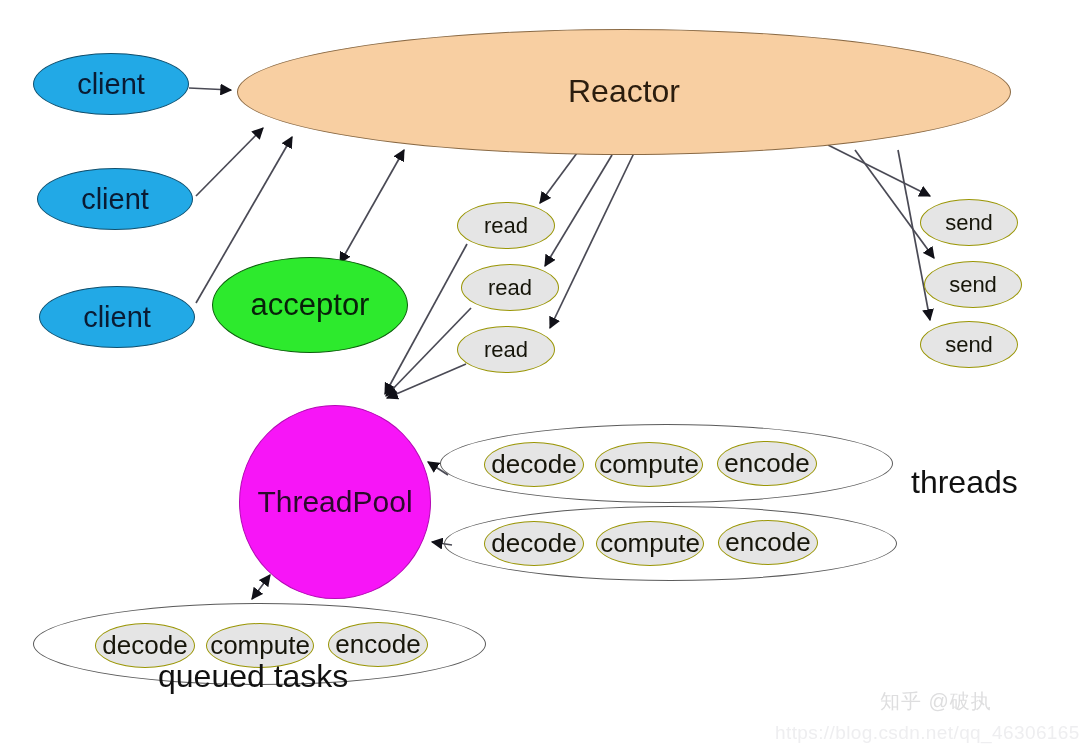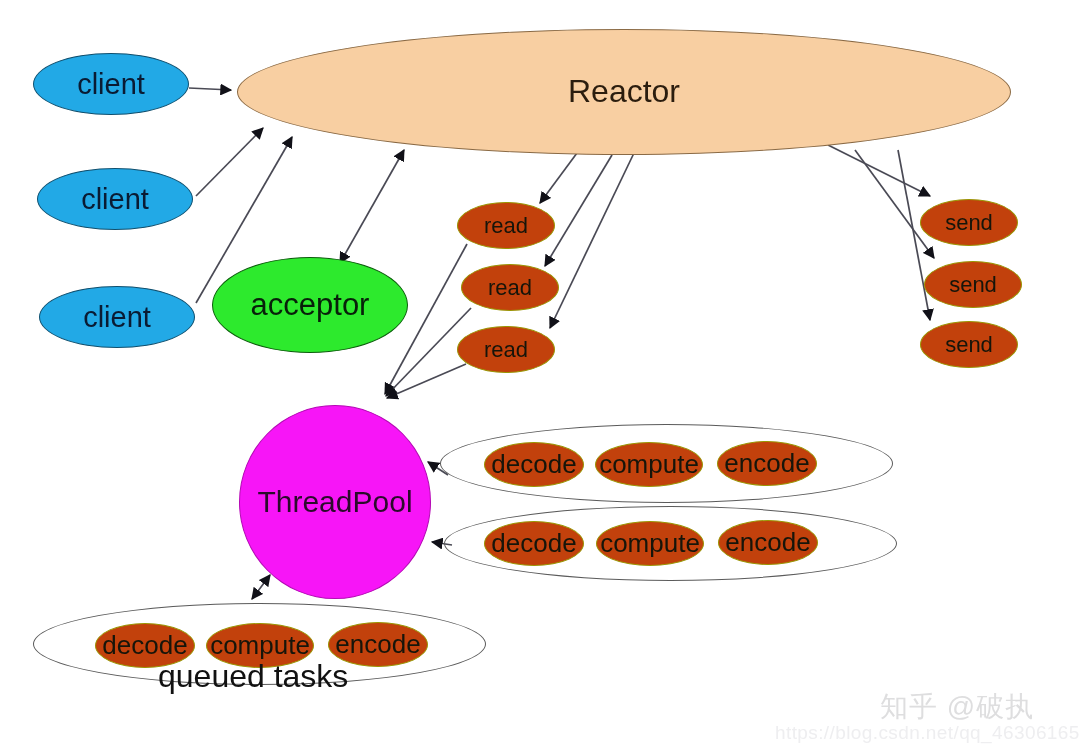--- a/index.html
+++ b/index.html
@@ -50,21 +50,21 @@
     color: #2b1d0e;
     font-size: 32px;
   }
   .acceptor {
     background: #2dea2d;
     border: 1.8px solid #0c5c0c;
     color: #08200a;
     font-size: 31px;
   }
   .yellow {
-    background: #c2410c;
+    background: #e5e5e5;
     border: 1.6px solid #9a9605;
     color: #16150a;
     font-size: 22px;
   }
   .yellow.small {
     font-size: 26px;
   }
   .threadpool {
     background: #f715f7;
     border: 1.5px solid #b40ab4;
@@ -83,21 +83,21 @@
   .plain-label {
     position: absolute;
     color: #111111;
     font-size: 32px;
     line-height: 1.22;
     white-space: nowrap;
   }
   #watermark-zhihu {
     position: absolute;
     color: #dededf;
-    font-size: 28px;
+    font-size: 20px;
     letter-spacing: 1px;
     white-space: nowrap;
   }
   #watermark-url {
     position: absolute;
     color: #eeeef0;
     font-size: 19px;
     letter-spacing: 0.4px;
     white-space: nowrap;
   }
@@ -212,20 +212,21 @@
     <span>decode</span>
   </div>
   <div class="node ell yellow small" style="left:596px; top:521px; width:108px; height:45px;">
     <span>compute</span>
   </div>
   <div class="node ell yellow small" style="left:718px; top:520px; width:100px; height:45px;">
     <span>encode</span>
   </div>
 
   <div class="plain-label" style="left:911px; top:463px;">
+    <div>threads</div>
   </div>
 
   <div class="group" style="left:33px; top:603px; width:453px; height:82px;"></div>
   <div class="node ell yellow small" style="left:95px; top:623px; width:100px; height:45px;">
     <span>decode</span>
   </div>
   <div class="node ell yellow small" style="left:206px; top:623px; width:108px; height:45px;">
     <span>compute</span>
   </div>
   <div class="node ell yellow small" style="left:328px; top:622px; width:100px; height:45px;">

